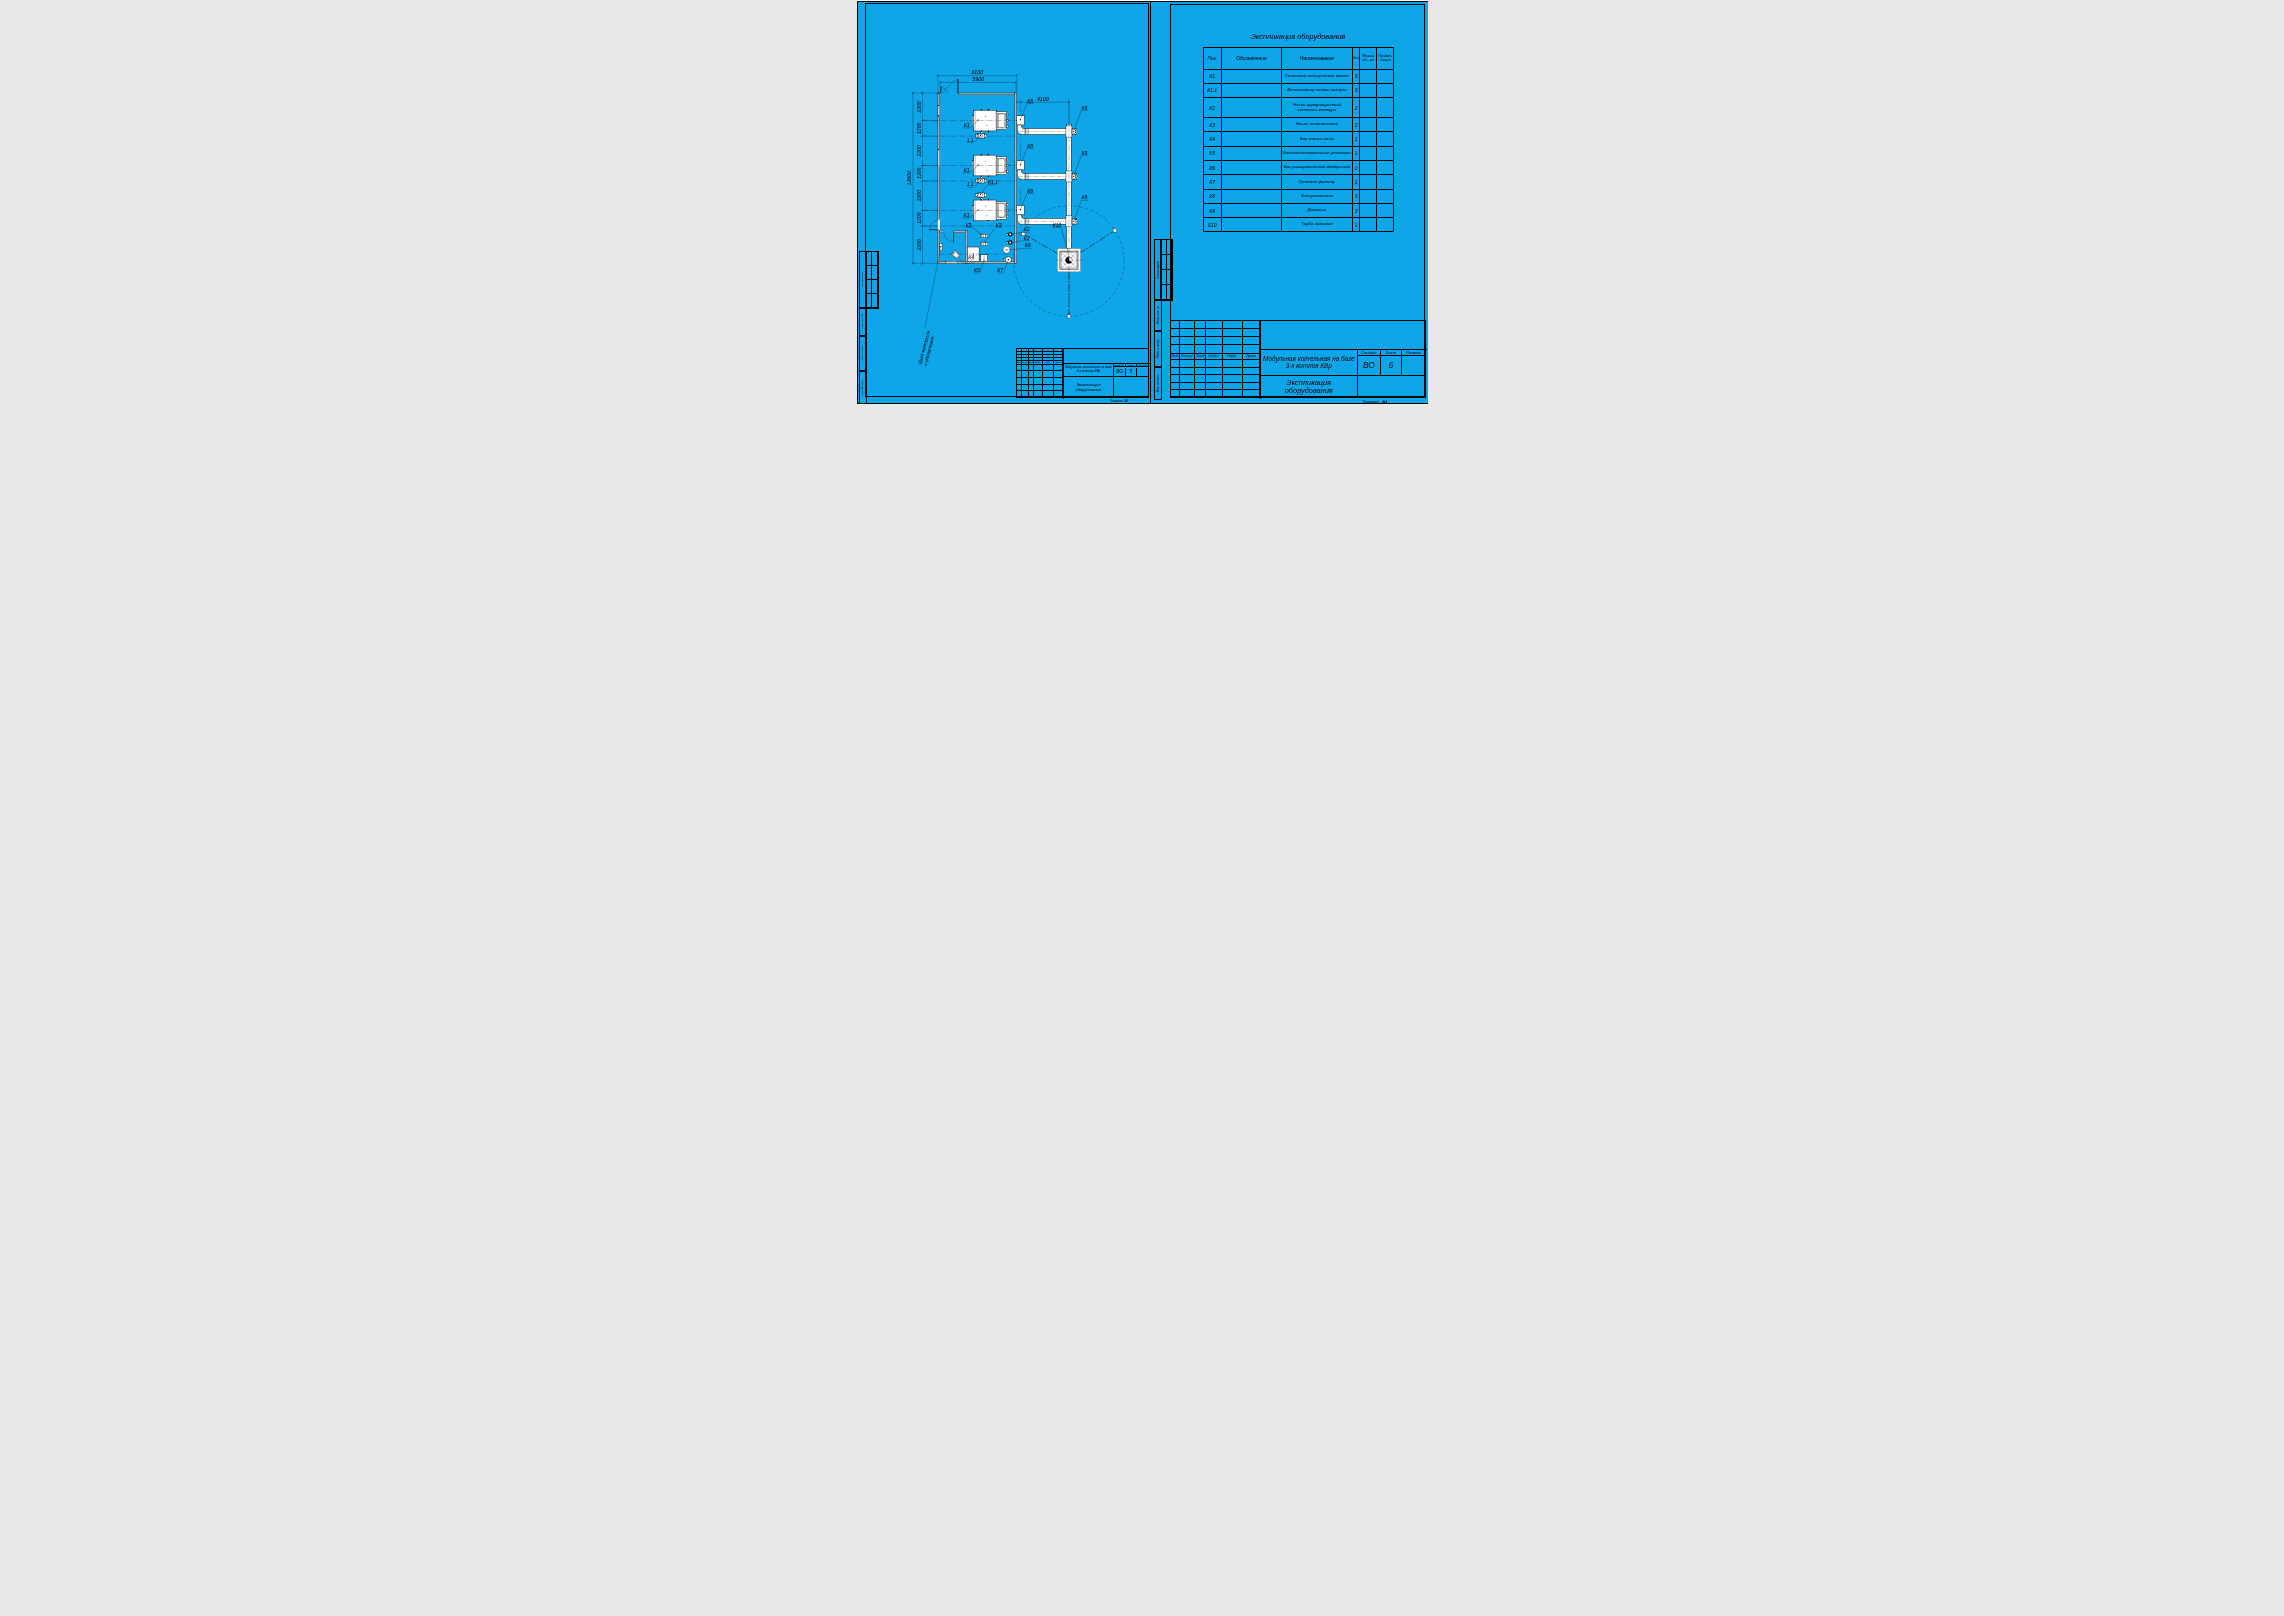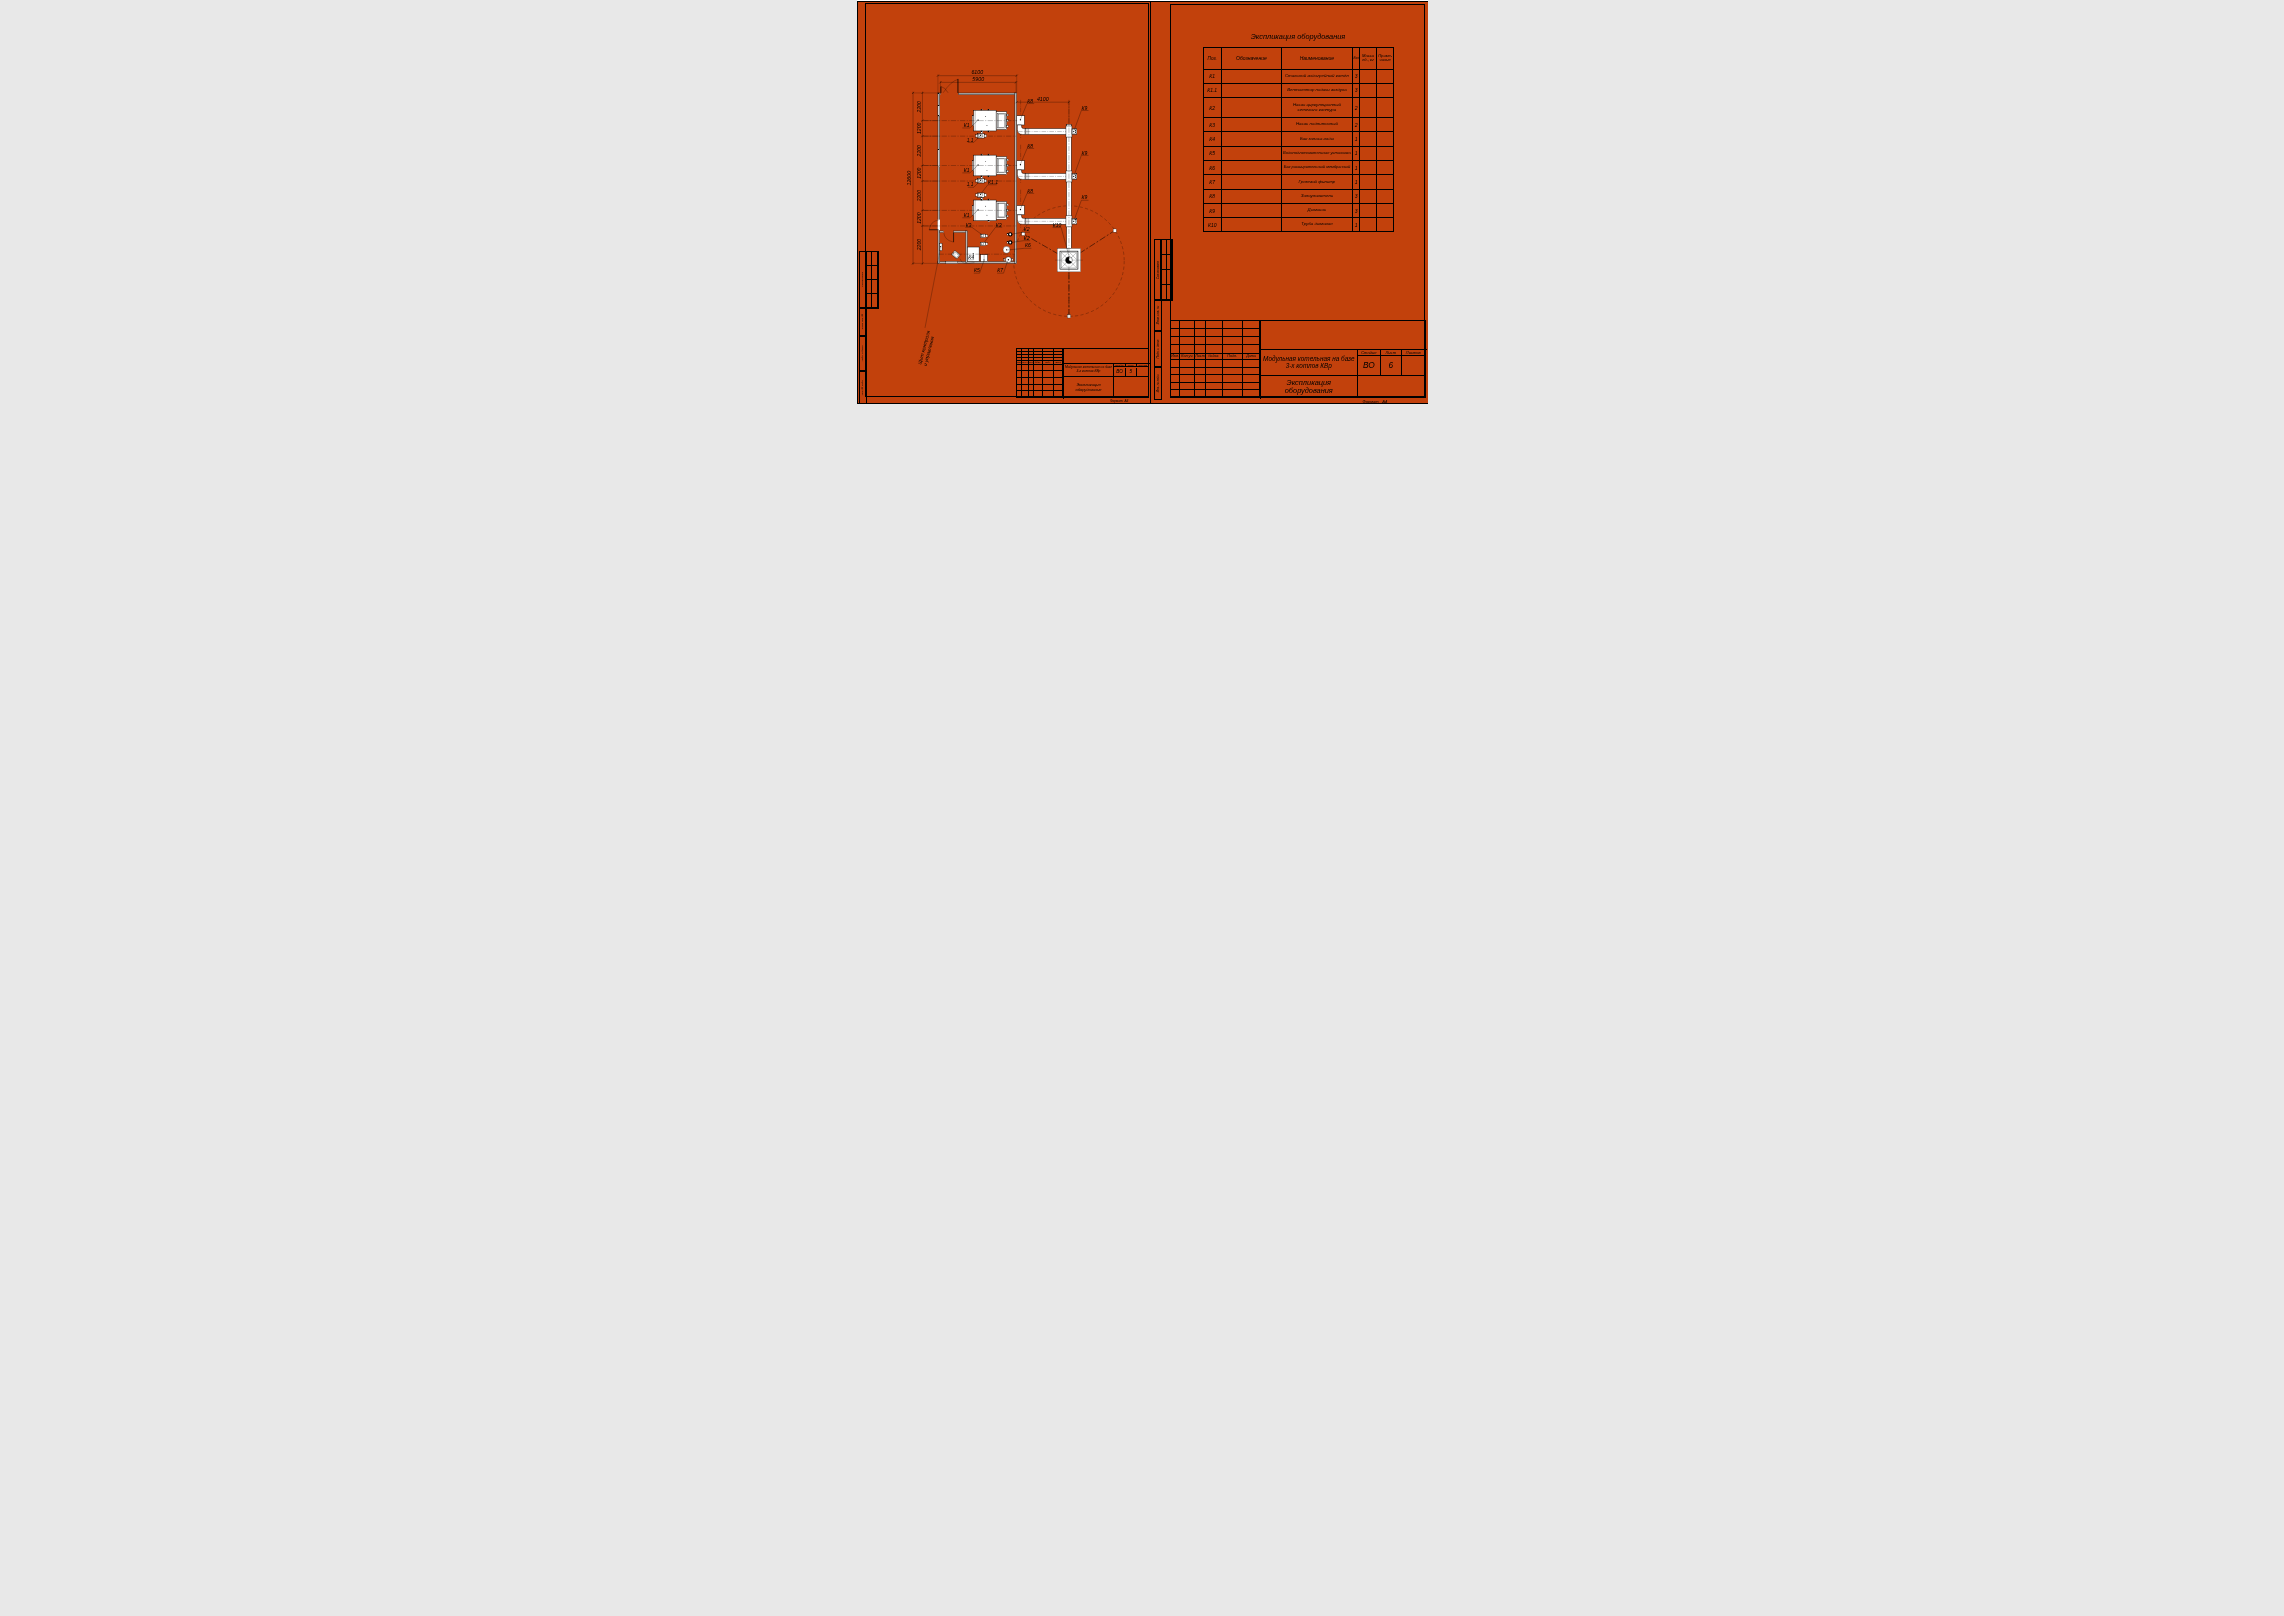--- a/index.html
+++ b/index.html
@@ -1,18 +1,18 @@
 <!DOCTYPE html>
 <html style="font-size:7.4px"><head>
 <meta charset="utf-8">
 <style>
   html,body{margin:0;padding:0;background:#e8e8e8;}
   #page{position:relative;width:571px;height:404px;background:#fff;margin:0 auto;
         font-family:"Liberation Sans",sans-serif;color:#000;overflow:hidden;}
-  .sheet{position:absolute;top:0.5px;bottom:0.5px;background:#c2410c;border:0.5px solid #000;}
+  .sheet{position:absolute;top:0.5px;bottom:0.5px;background:#0ea5e9;border:0.5px solid #000;}
   #sheetA3{left:0.5px;width:292px;}
   #sheetA4{left:293px;width:277px;}
   .frame{position:absolute;border:0.7px solid #000;}
   .it{font-style:italic;}
   
   .vcell{position:absolute;border:0.5px solid #000;display:flex;align-items:center;justify-content:center;overflow:hidden;}
   .vcell span{transform:rotate(-90deg);white-space:nowrap;font-style:italic;}
   .minigrid{position:absolute;border:0.5px solid #000;display:grid;grid-template-columns:1fr 1fr;}
   .minigrid div{border-right:0.5px solid #000;border-bottom:0.5px solid #000;}
   

